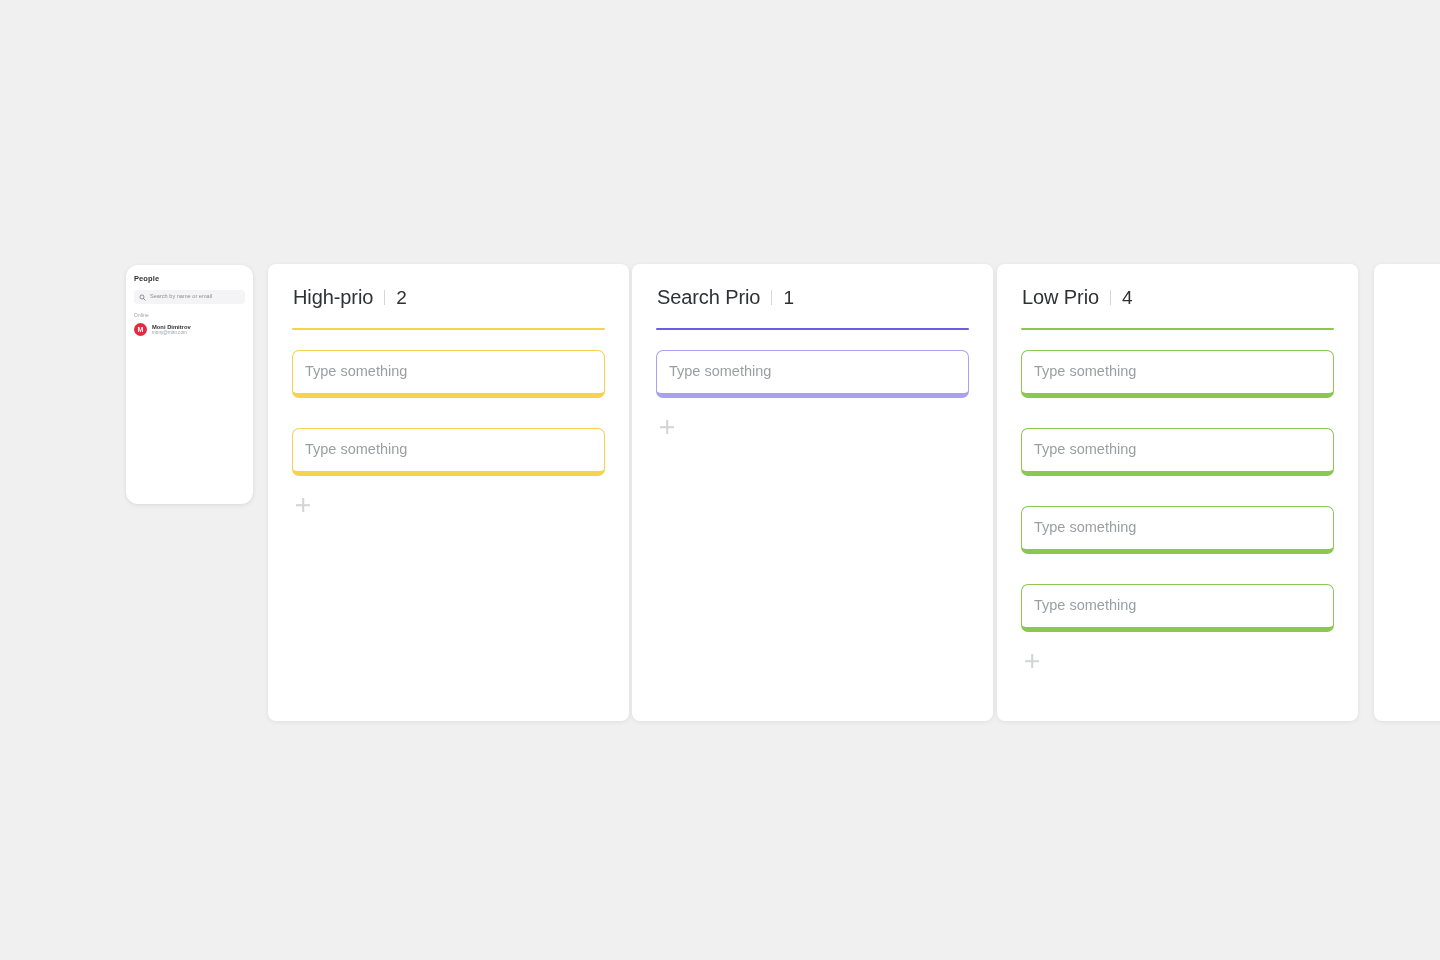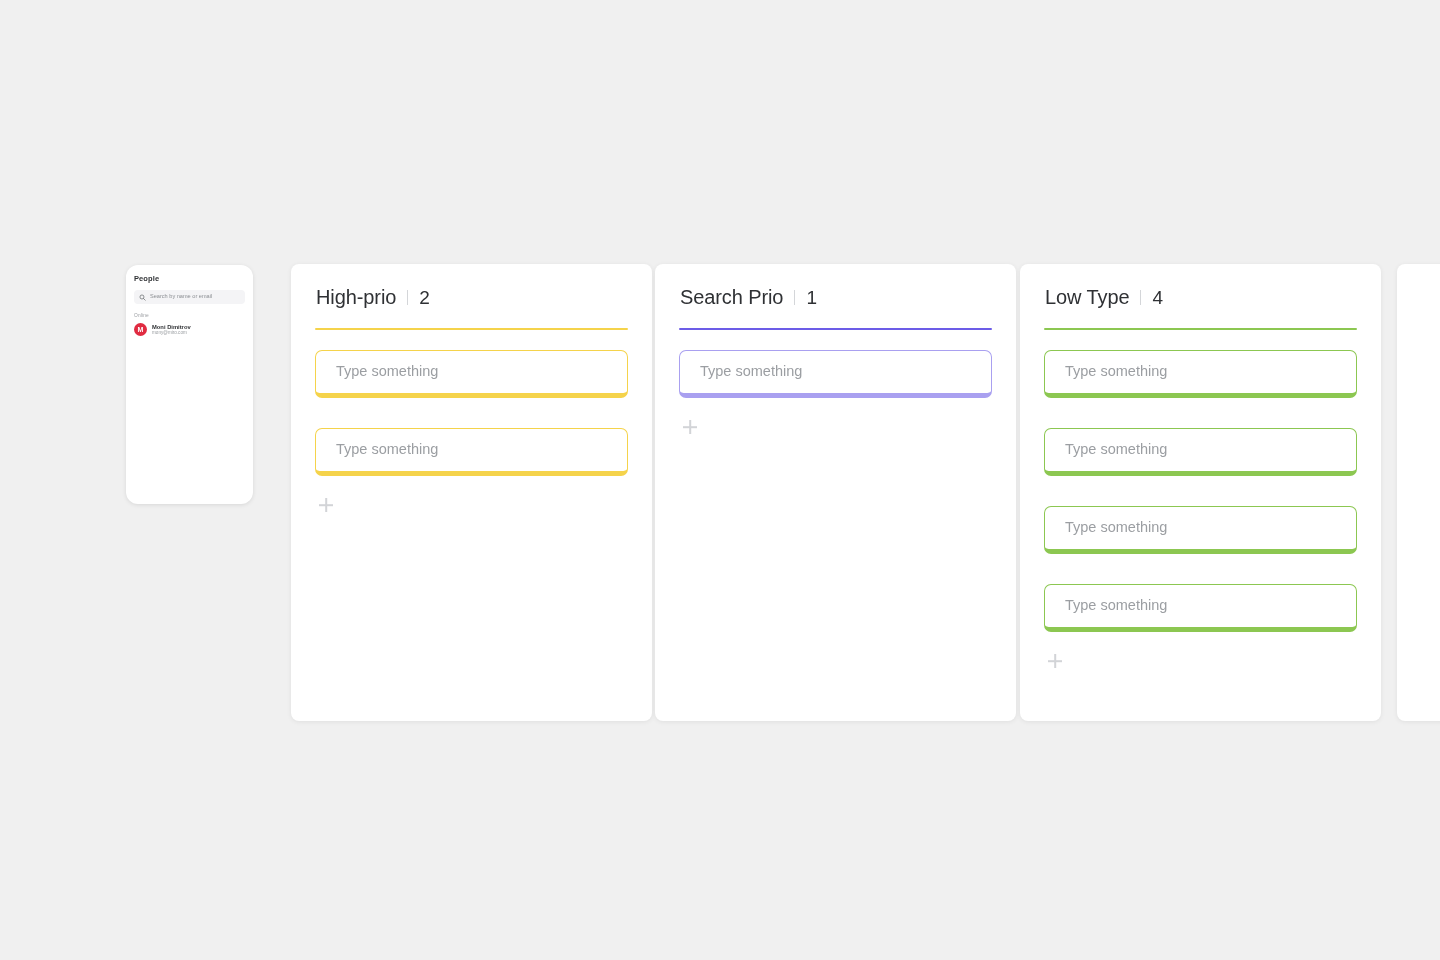--- a/index.html
+++ b/index.html
@@ -117,21 +117,20 @@
   
   .column {
     position: absolute;
     top: 264px;
     width: 361px;
     height: 457px;
     background: #ffffff;
     border-radius: 8px;
     box-shadow: 0 1px 5px rgba(0,0,0,0.07);
     padding: 22px 24px 0 24px;
-    margin-left: 23px;
   }
 
   .column.c1 { left: 268px; }
   .column.c2 { left: 632px; }
   .column.c3 { left: 997px; }
   .column.c4 { left: 1374px; width: 361px; }
 
   .column-header {
     display: flex;
     align-items: baseline;
@@ -173,21 +172,21 @@
   .card {
     position: relative;
     height: 48px;
     border-radius: 7px;
     border-style: solid;
     border-width: 1.6px;
     border-bottom-width: 5px;
     background: #ffffff;
     display: flex;
     align-items: center;
-    padding-left: 20px;
+    padding-left: 12px;
     margin-bottom: 30px;
   }
 
   .card-placeholder {
     font-size: 14.5px;
     color: #9b9ea2;
     line-height: 1;
     position: relative;
     top: -1px;
   }
@@ -283,21 +282,21 @@
     <div class="cards">
       <div class="card" style="border-color:#a9a0f0">
         <span class="card-placeholder">Type something</span>
       </div>
       <div class="add-btn"></div>
     </div>
   </div>
 
   <div class="column c3">
     <div class="column-header">
-      <span class="column-title">Low Type</span>
+      <span class="column-title">Low Prio</span>
       <span class="column-sep"></span>
       <span class="column-count">4</span>
     </div>
     <div class="column-rule" style="background:#8cc751"></div>
 
     <div class="cards">
       <div class="card" style="border-color:#8cc751">
         <span class="card-placeholder">Type something</span>
       </div>
       <div class="card" style="border-color:#8cc751">

